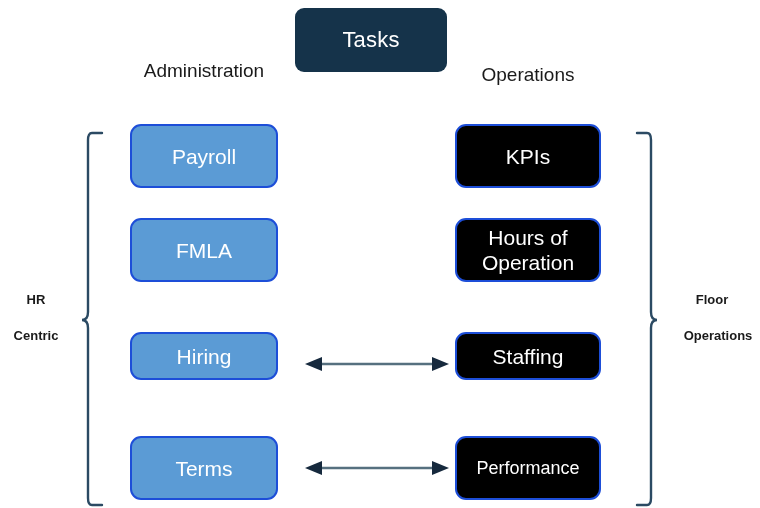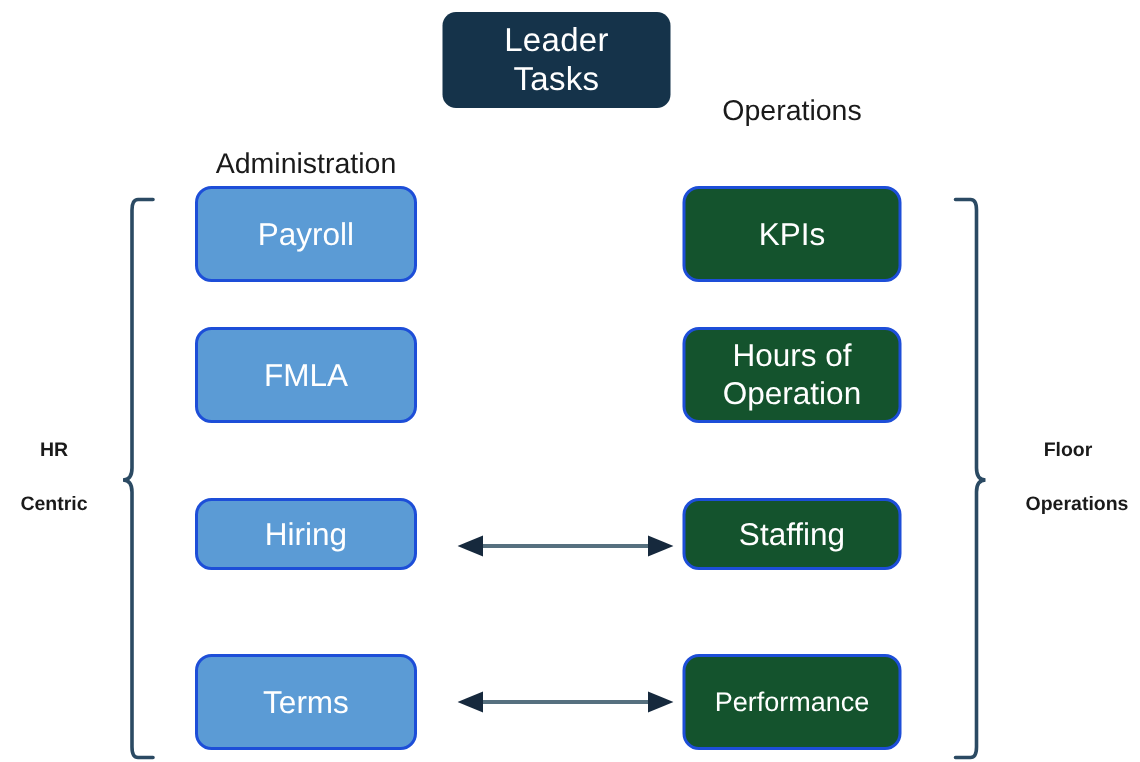--- a/index.html
+++ b/index.html
@@ -38,39 +38,39 @@
   }
 
   
   .col-header {
     position: absolute;
     font-size: 19px;
     color: #1a1a1a;
     text-align: center;
     white-space: nowrap;
   }
-  .col-header.admin   { left: 130px; top: 60px; width: 148px; margin-top: 39px; }
+  .col-header.admin   { left: 130px; top: 60px; width: 148px; }
   .col-header.ops     { left: 455px; top: 64px; width: 146px; }
 
   
   .task-box {
     position: absolute;
     border: 2px solid #1d4ed8;
     border-radius: 11px;
     display: flex;
     align-items: center;
     justify-content: center;
     text-align: center;
     color: #ffffff;
     font-size: 21px;
     line-height: 25px;
     box-sizing: border-box;
   }
   .task-box.left  { left: 130px; width: 148px; background: #5b9bd5; }
-  .task-box.right { left: 455px; width: 146px; background: #14532d; }
+  .task-box.right { left: 455px; width: 146px; background: #000000; }
 
   .row1 { top: 124px; height: 64px; }
   .row2 { top: 218px; height: 64px; }
   .row3 { top: 332px; height: 48px; }
   .row4 { top: 436px; height: 64px; }
 
   .task-box.small-label { font-size: 18px; }
 
   
   .arrow {
@@ -106,21 +106,20 @@
   .side-label.floor-1   { left: 676px; top: 292px; width: 72px; }
   .side-label.floor-2   { left: 676px; top: 328px; width: 84px; }
 </style>
 </head>
 <body>
 
 <div id="canvas">
 
   <div class="title-box">
     <div>
-      <div>Leader</div>
       <div>Tasks</div>
     </div>
   </div>
 
   <div class="col-header admin">Administration</div>
   <div class="col-header ops">Operations</div>
 
   <div class="task-box left row1">Payroll</div>
   <div class="task-box left row2">FMLA</div>
   <div class="task-box left row3">Hiring</div>

